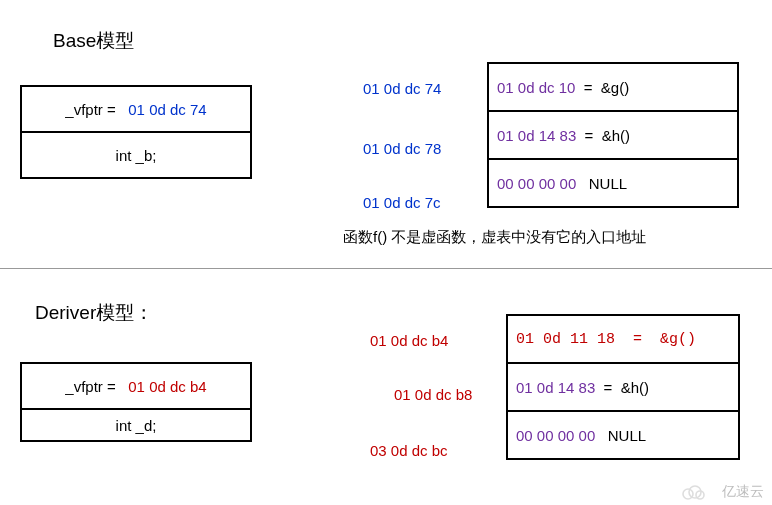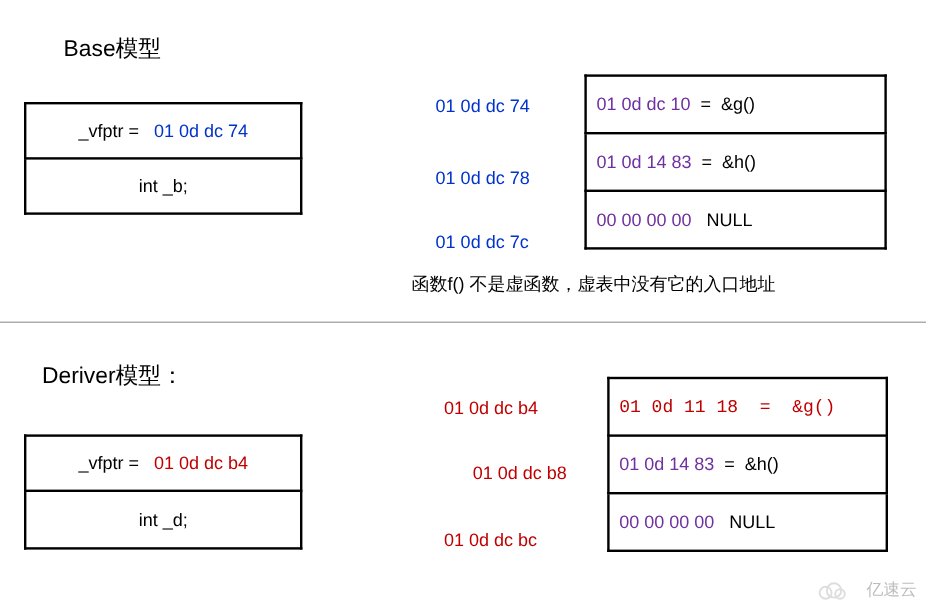--- a/index.html
+++ b/index.html
@@ -89,30 +89,30 @@
 <table class="box-table" style="left:20px; top:362px;">
   <tbody>
       <tr>
         <td style="width:230px; height:46px;border-radius:22px;">
     <span class="black">_vfptr =</span>
     <span>&nbsp;</span>
     <span class="red">01 0d dc b4</span>
   </td>
       </tr>
   <tr>
-        <td style="height:48px;">
+        <td style="height:32px;">
     <span class="black">int _d;</span>
   </td>
       </tr>
 </tbody>
   </table>
 
 <div class="addr red" style="left:370px; top:332px;">01 0d dc b4</div>
 <div class="addr red" style="left:362px; top:386px;margin-left:32px;">01 0d dc b8</div>
-<div class="addr red" style="left:370px; top:442px;">01 0d dc bc</div>
+<div class="addr red" style="left:370px; top:442px;">03 0d dc bc</div>
 
 <table class="vtable" style="left:506px; top:314px;">
   <tbody>
       <tr>
         <td style="width:232px; height:48px;font-family:Liberation Mono, monospace;">
     <span class="red">01 0d 11 18</span>
     <span>&nbsp;</span><span class="red">=</span>
     <span>&nbsp;</span><span class="red">&amp;g()</span>
   </td>
       </tr>

